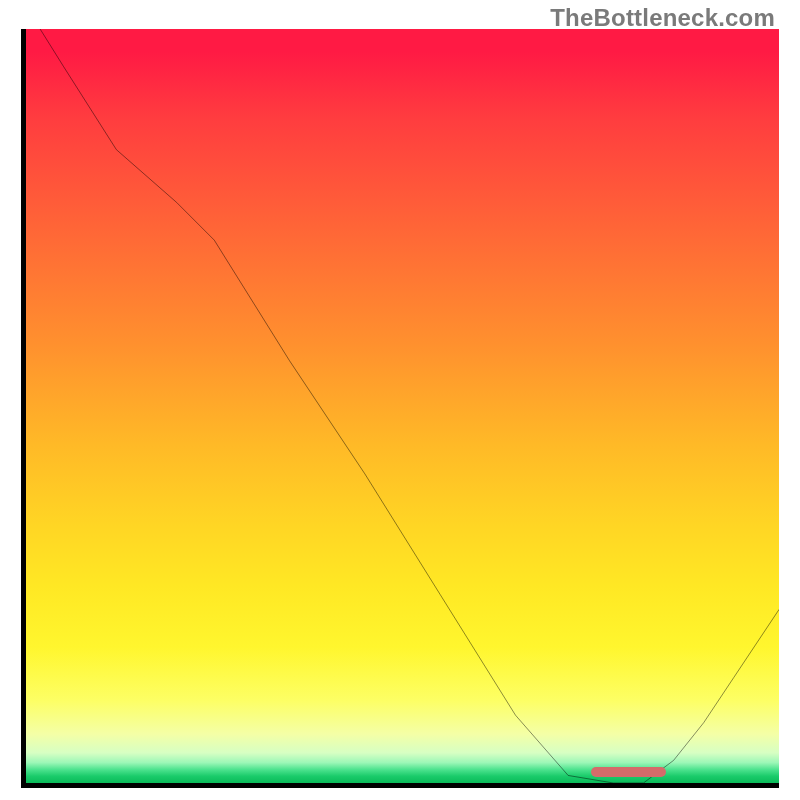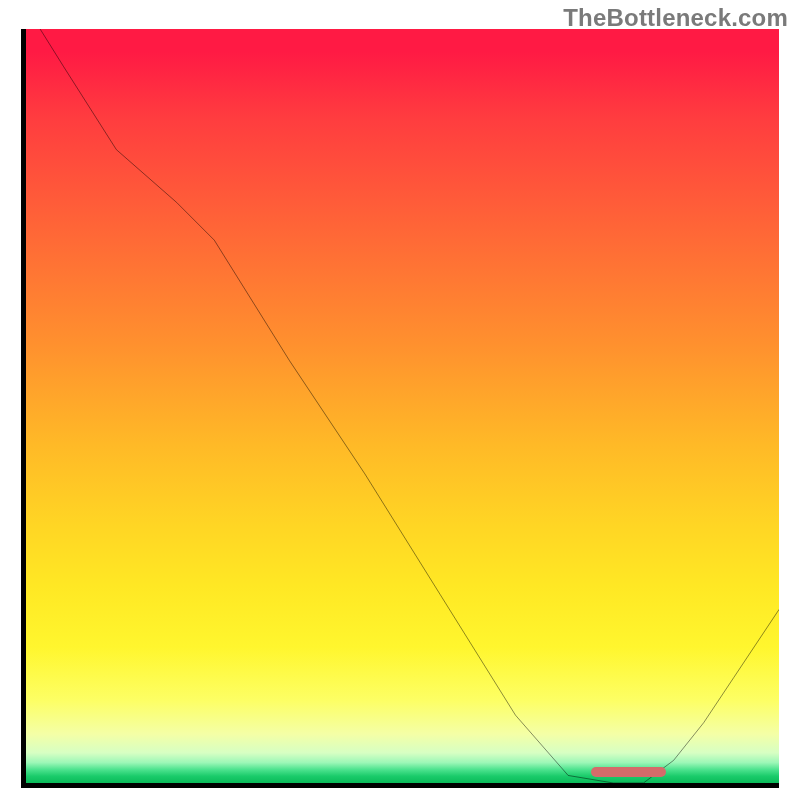--- a/index.html
+++ b/index.html
@@ -12,21 +12,21 @@
     overflow: hidden;
   }
   .container {
     position: relative;
     width: 800px;
     height: 800px;
   }
   .watermark {
     position: absolute;
     top: 4px;
-    right: 12px;
+    right: 25px;
     font-size: 24px;
     font-weight: 600;
     color: #7a7a7a;
     letter-spacing: 0.2px;
   }
   .plot-outer {
     position: absolute;
     left: 21px;
     top: 29px;
     width: 758px;

